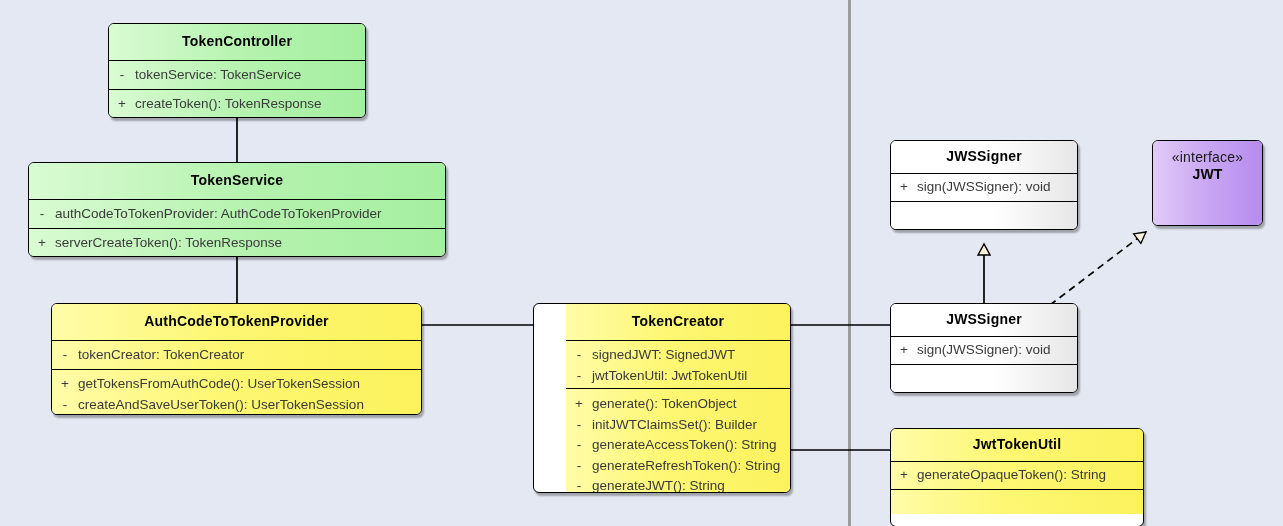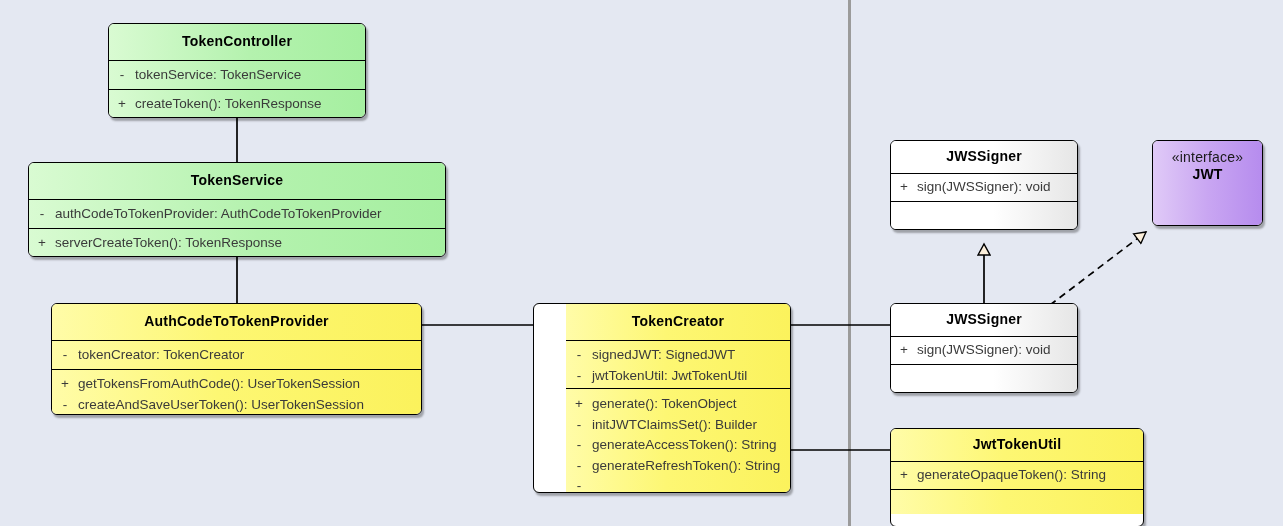--- a/index.html
+++ b/index.html
@@ -223,20 +223,21 @@
         <li class="member">
           <span class="vis">-</span>
           <span class="mname">generateAccessToken(): String</span>
         </li>
         <li class="member">
           <span class="vis">-</span>
           <span class="mname">generateRefreshToken(): String</span>
         </li>
         <li class="member">
           <span class="vis">-</span>
+          <span class="mname">generateJWT(): String</span>
         </li>
       </ul>
     </div>
   </div>
 
   <div class="uml-class fill-white" style="left:890px; top:140px; width:188px; height:90px;">
     <div class="compartment cls-title" style="height:32px;">
       <span>JWSSigner</span>
     </div>
     <div class="compartment" style="height:28px;">

